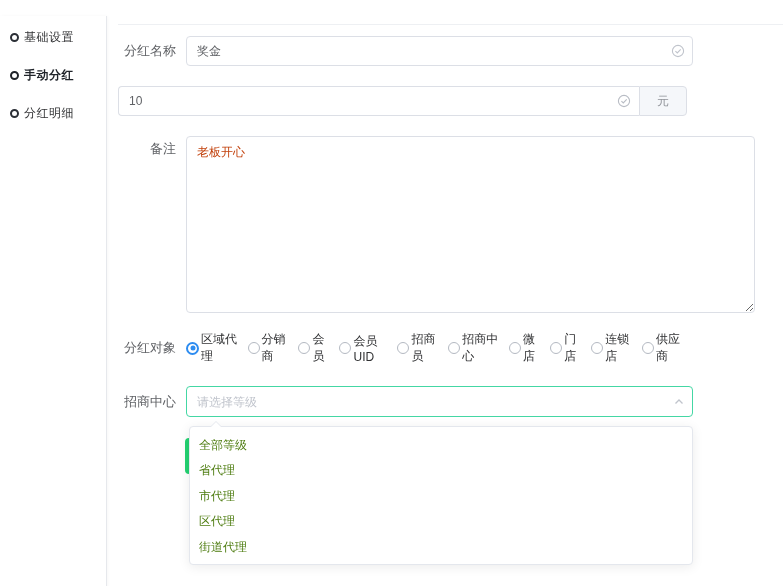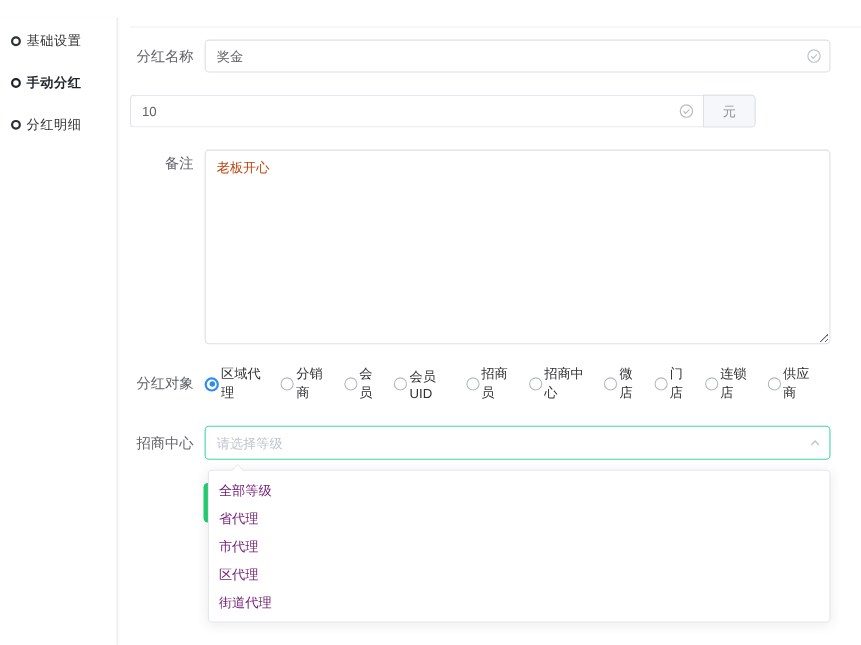--- a/index.html
+++ b/index.html
@@ -22,21 +22,21 @@
 
   
   .main { position:absolute; left:118px; top:24px; right:0; bottom:0;
     border-top:1px solid #eef0f3; }
   .form { padding-top:11px; }
   .form-row { display:flex; align-items:center; margin-bottom:20px; }
   .form-row.top { align-items:flex-start; }
   .form-label { width:68px; flex-shrink:0; text-align:right; padding-right:10px;
     font-size:13px; color:#606266; line-height:30px; }
   .form-row.top .form-label { line-height:26px; }
-  .form-field { width:569px; position:relative; }
+  .form-field { width:507px; position:relative; }
 
   .el-input { width:100%; height:30px; border:1px solid #dcdfe6; border-radius:4px;
     padding:0 28px 0 10px; font-size:12px; color:#606266; outline:none;
     background:#fff; font-family:inherit; }
   .suffix-icon { position:absolute; right:8px; top:50%; transform:translateY(-50%);
     display:flex; pointer-events:none; }
 
   
   .input-group { display:flex; width:569px; }
   .group-input-wrap { position:relative; flex:1; }
@@ -78,21 +78,21 @@
   .dropdown { position:absolute; left:3px; right:0; top:40px; height:139px;
     background:#fff; border:1px solid #e4e7ed; border-radius:4px;
     box-shadow:0 2px 12px rgba(0,0,0,.08); z-index:2; padding:6px 0; }
   .dropdown::before { content:""; position:absolute; top:-6px; left:20px;
     border-left:6px solid transparent; border-right:6px solid transparent;
     border-bottom:6px solid #e4e7ed; }
   .dropdown::after { content:""; position:absolute; top:-5px; left:20px;
     border-left:6px solid transparent; border-right:6px solid transparent;
     border-bottom:6px solid #fff; }
   .dd-item { height:25.4px; line-height:25.4px; padding-left:9px; font-size:12px;
-    color:#701a75; cursor:pointer; }
+    color:#4d7c0f; cursor:pointer; }
 </style>
 </head>
 <body>
 
 <div class="app">
 
   <aside class="sidebar">
 
   <div class="side-item">
         <span class="side-dot"></span>

